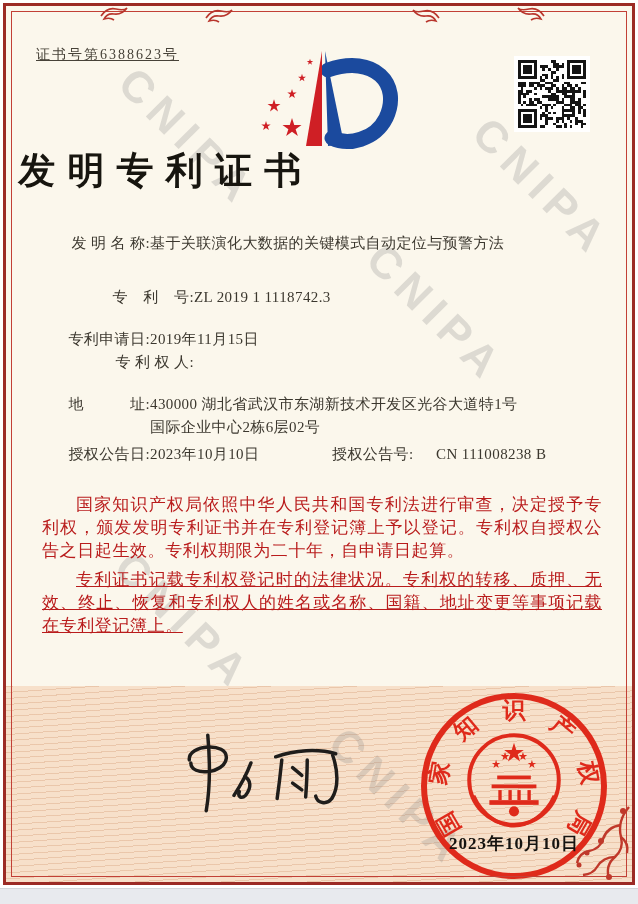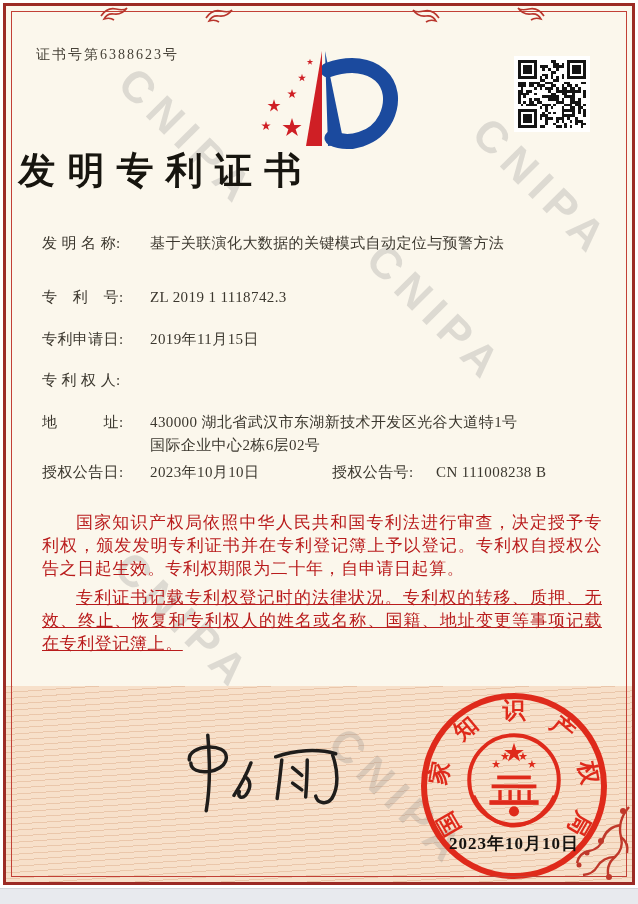--- a/index.html
+++ b/index.html
@@ -6,37 +6,37 @@
   html,body { width:638px; height:904px; background:#ffffff; font-family:"Liberation Serif","DejaVu Serif",serif; }
   .page { position:relative; width:638px; height:888px; background:#ffffff; overflow:hidden; }
 
   .paper { position:absolute; inset:3px; border:3px solid #9c2b25; background:#fbf7ec; overflow:hidden; }
   .frame-inner { position:absolute; inset:5px; border:1px solid #c24036; pointer-events:none; z-index:6; }
 
   .watermark { position:absolute; z-index:1; font-family:"Liberation Sans","DejaVu Sans",sans-serif;
     font-weight:700; font-size:44px; letter-spacing:8px; color:rgba(135,135,135,0.26);
     transform:rotate(45deg); transform-origin:left top; white-space:nowrap; }
 
-  .cert-no { position:absolute; left:30px; top:40px; z-index:2; font-size:14px; letter-spacing:2px; color:#474238; }
+  .cert-no { position:absolute; left:30px; top:40px; z-index:2; font-size:14px; letter-spacing:2px; color:#474238;text-decoration:underline; }
 
   .logo { position:absolute; left:230px; top:42px; width:168px; height:102px; z-index:2; }
   .qr { position:absolute; left:508px; top:50px; width:76px; height:76px; background:#ffffff; padding:4px; z-index:2; }
   .qr svg { width:100%; height:100%; display:block; }
 
   .title { position:absolute; left:0; right:0; top:140px; z-index:2; text-align:left;
     font-size:37px; font-weight:700; color:#17150f; letter-spacing:0.33em; text-indent:0.33em; }
 
   .content { position:absolute; left:36px; right:30px; top:226px; z-index:2; color:#3b372e; }
   .frow { display:flex; font-size:15px; line-height:23px; letter-spacing:0.4px; }
-  .flabel { flex:0 0 108px; white-space:nowrap; }
+  .flabel { flex:0 0 108px; white-space:nowrap;text-align:right; }
   .fvals { flex:1; }
   .mb-a { margin-bottom:27px; }  
   .mb-b { margin-bottom:4px;  }  
-  .mb-c { margin-bottom:19px; }
-  .mb-d { margin-bottom:18px; }
+  .mb-c { margin-bottom:19px;margin-left:44px; }
+  .mb-d { }
   .grant-val { flex:0 0 182px; }
   .flabel2 { flex:0 0 104px; white-space:nowrap; }
 
   .paras { margin-top:27px; font-size:17px; line-height:23px; color:#b91c1c;
     text-align:justify; letter-spacing:0.6px; }
   .paras p { text-indent:2em; }
   .paras p + p { margin-top:6px;text-decoration:underline; }
 
   .band { position:absolute; left:0; right:0; top:680px; bottom:0; z-index:2;
     background:#f7e0ca;

